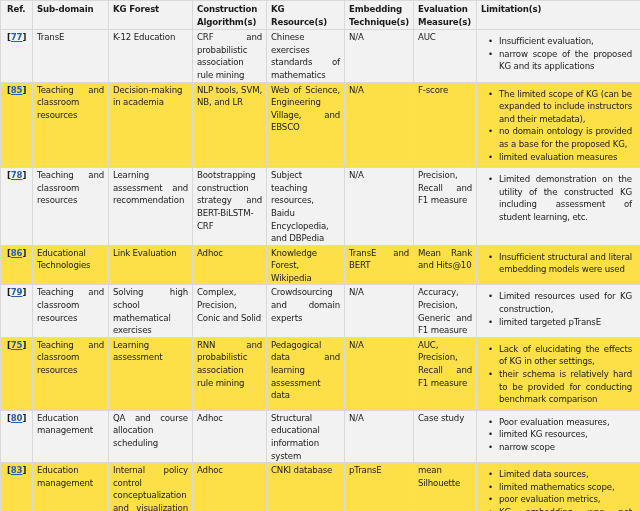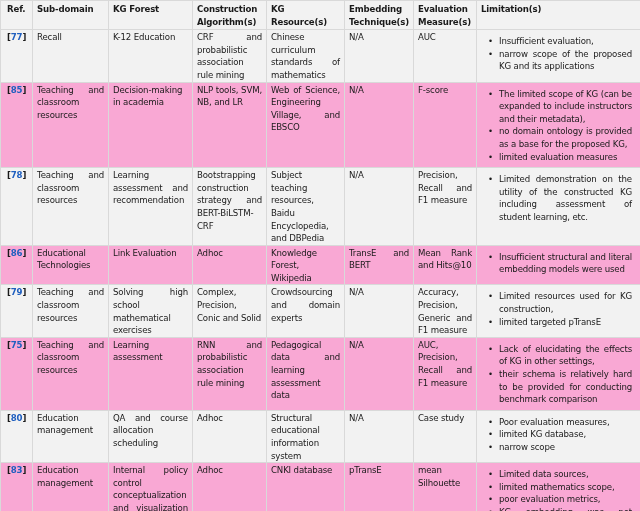--- a/index.html
+++ b/index.html
@@ -20,23 +20,23 @@
     padding: 1px 4px 0 4px;
     text-align: justify;
   }
   th {
     font-weight: bold;
     text-align: left;
     padding-top: 2px;
     padding-bottom: 1px;
   }
   tr.odd td, tr.head th { background: #f2f2f2; }
-  tr.even td { background: #f9a8d4; }
+  tr.even td { background: #fde047; }
   td.ref, th.ref { padding-left: 6px; padding-right: 2px; }
-  .ref-link { color: #1f5fbf; }
+  .ref-link { color: #1f5fbf; text-decoration: underline; }
   .refwrap { font-weight: bold; }
   ul { margin: 4px; padding: 0 0 0 14px; }
   li { margin: 0; padding-left: 0; list-style: none; position: relative; }
   li::before {
     content: "\2022";
     position: absolute;
     left: -11px;
     top: 0;
   }
   tr { height: auto; }
@@ -63,24 +63,24 @@
       <th>Construction Algorithm(s)</th>
       <th>KG Resource(s)</th>
       <th>Embedding Technique(s)</th>
       <th>Evaluation Measure(s)</th>
       <th>Limitation(s)</th>
     </tr>
   </thead>
   <tbody id="tbody">
       <tr class="odd">
     <td class="ref"><span class="refwrap">[<a class="ref-link">77</a>]</span></td>
-    <td>Recall</td>
+    <td>TransE</td>
     <td>K-12 Education</td>
     <td>CRF and probabilistic association rule mining</td>
-    <td>Chinese curriculum standards of mathematics</td>
+    <td>Chinese exercises standards of mathematics</td>
     <td>N/A</td>
     <td>AUC</td>
     <td>
           <ul>
             <li>Insufficient evaluation,</li>
             <li>narrow scope of the proposed KG and its applications</li>
           </ul>
         </td>
   </tr>
       <tr class="even">
@@ -161,21 +161,21 @@
     <td class="ref"><span class="refwrap">[<a class="ref-link">80</a>]</span></td>
     <td>Education management</td>
     <td>QA and course allocation scheduling</td>
     <td>Adhoc</td>
     <td>Structural educational information system</td>
     <td>N/A</td>
     <td>Case study</td>
     <td>
           <ul>
             <li>Poor evaluation measures,</li>
-            <li>limited KG database,</li>
+            <li>limited KG resources,</li>
             <li>narrow scope</li>
           </ul>
         </td>
   </tr>
       <tr class="even">
     <td class="ref"><span class="refwrap">[<a class="ref-link">83</a>]</span></td>
     <td>Education management</td>
     <td>Internal policy control conceptualization and visualization in higher education</td>
     <td>Adhoc</td>
     <td>CNKI database</td>

